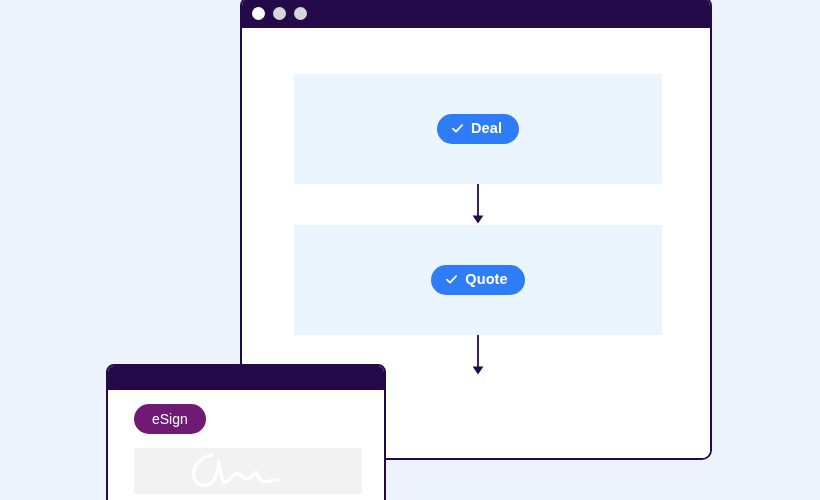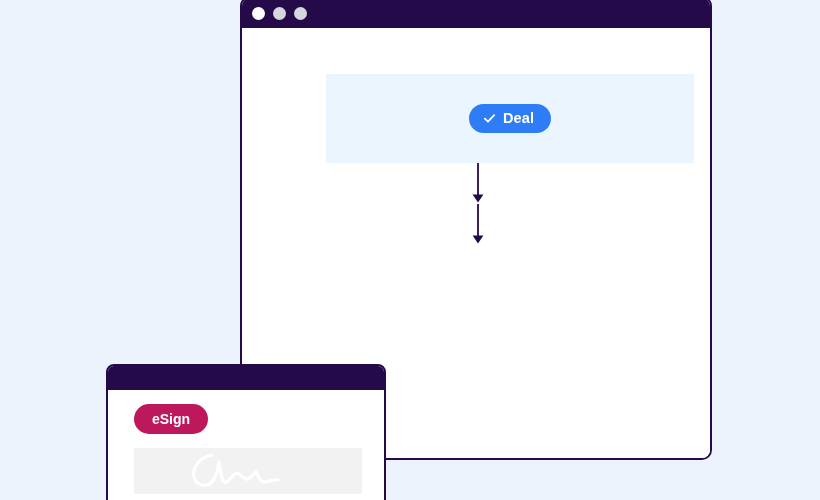--- a/index.html
+++ b/index.html
@@ -60,27 +60,26 @@
 
   
   .pipeline {
     position: absolute;
     left: 52px;
     top: 46px;
     width: 368px;
   }
   .stage-row {
     width: 368px;
-    height: 89px;
+    height: 110px;
     background: #eaf5fd;
     display: flex;
     align-items: center;
     justify-content: center;
     box-sizing: border-box;
-    margin-left: 32px;
   }
   .chip {
     display: inline-flex;
     align-items: center;
     gap: 7px;
     background: #2f7df6;
     color: #ffffff;
     border-radius: 999px;
     padding: 7px 17px 8px 14px;
     font-size: 14.5px;
@@ -128,26 +127,26 @@
     position: relative;
     padding: 14px 26px 0 26px;
     background: #ffffff;
     height: calc(100% - 24px);
     box-sizing: border-box;
   }
   .esign-badge {
     display: inline-flex;
     align-items: center;
     justify-content: center;
-    background: #be185d;
+    background: #701a75;
     color: #ffffff;
     border-radius: 999px;
     padding: 8px 18px;
     font-size: 14px;
-    font-weight: bold;
+    font-weight: normal;
     line-height: 1;
     border: none;
     cursor: pointer;
   }
   .signature-box {
     margin-top: 14px;
     width: 228px;
     height: 46px;
     background: #f2f2f2;
     position: relative;
@@ -188,20 +187,30 @@
           </button>
         </div>
 
         <div class="connector">
           <svg width="14" height="41" viewBox="0 0 14 41" aria-hidden="true">
             <line x1="7" y1="0" x2="7" y2="33" stroke="#250a4a" stroke-width="1.8"></line>
             <path d="M1.6 31.5 L7 39.5 L12.4 31.5 Z" fill="#250a4a"></path>
           </svg>
         </div>
 
+        <div class="stage-row">
+          <button class="chip">
+            <span class="check-icon">
+              <svg viewBox="0 0 14 14" width="13" height="13" aria-hidden="true">
+                <path d="M2 7.2 L5.4 10.4 L12 3.4" fill="none" stroke="#ffffff" stroke-width="1.9" stroke-linecap="round" stroke-linejoin="round"></path>
+              </svg>
+            </span>
+            <span>Quote</span>
+          </button>
+        </div>
 
         <div class="connector">
           <svg width="14" height="41" viewBox="0 0 14 41" aria-hidden="true">
             <line x1="7" y1="0" x2="7" y2="33" stroke="#250a4a" stroke-width="1.8"></line>
             <path d="M1.6 31.5 L7 39.5 L12.4 31.5 Z" fill="#250a4a"></path>
           </svg>
         </div>
 
 
       </div>

